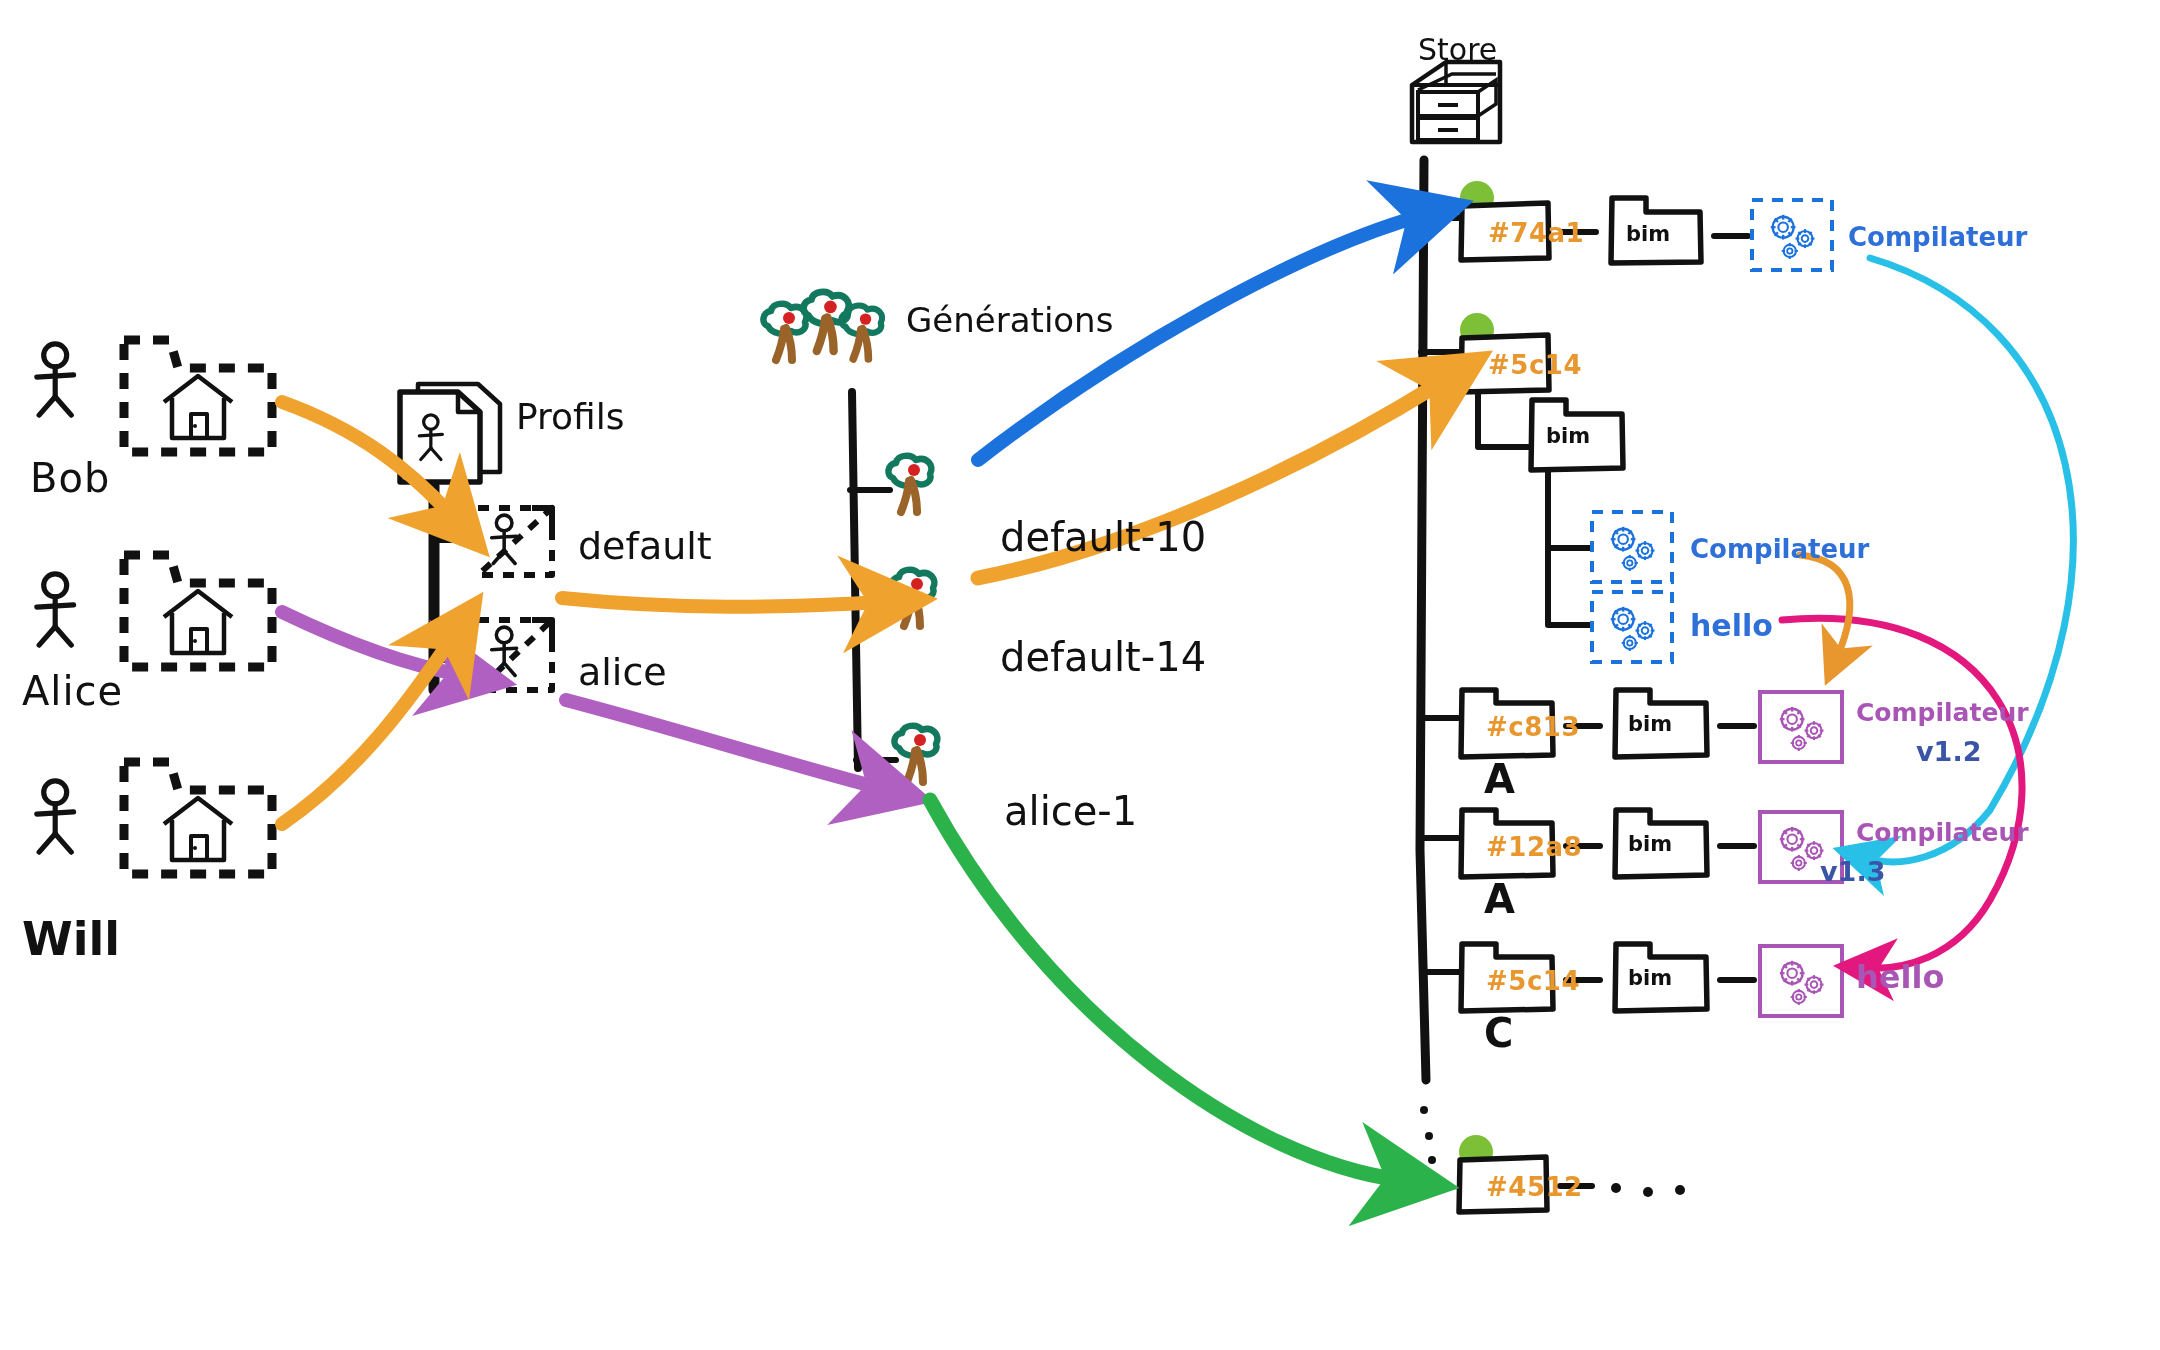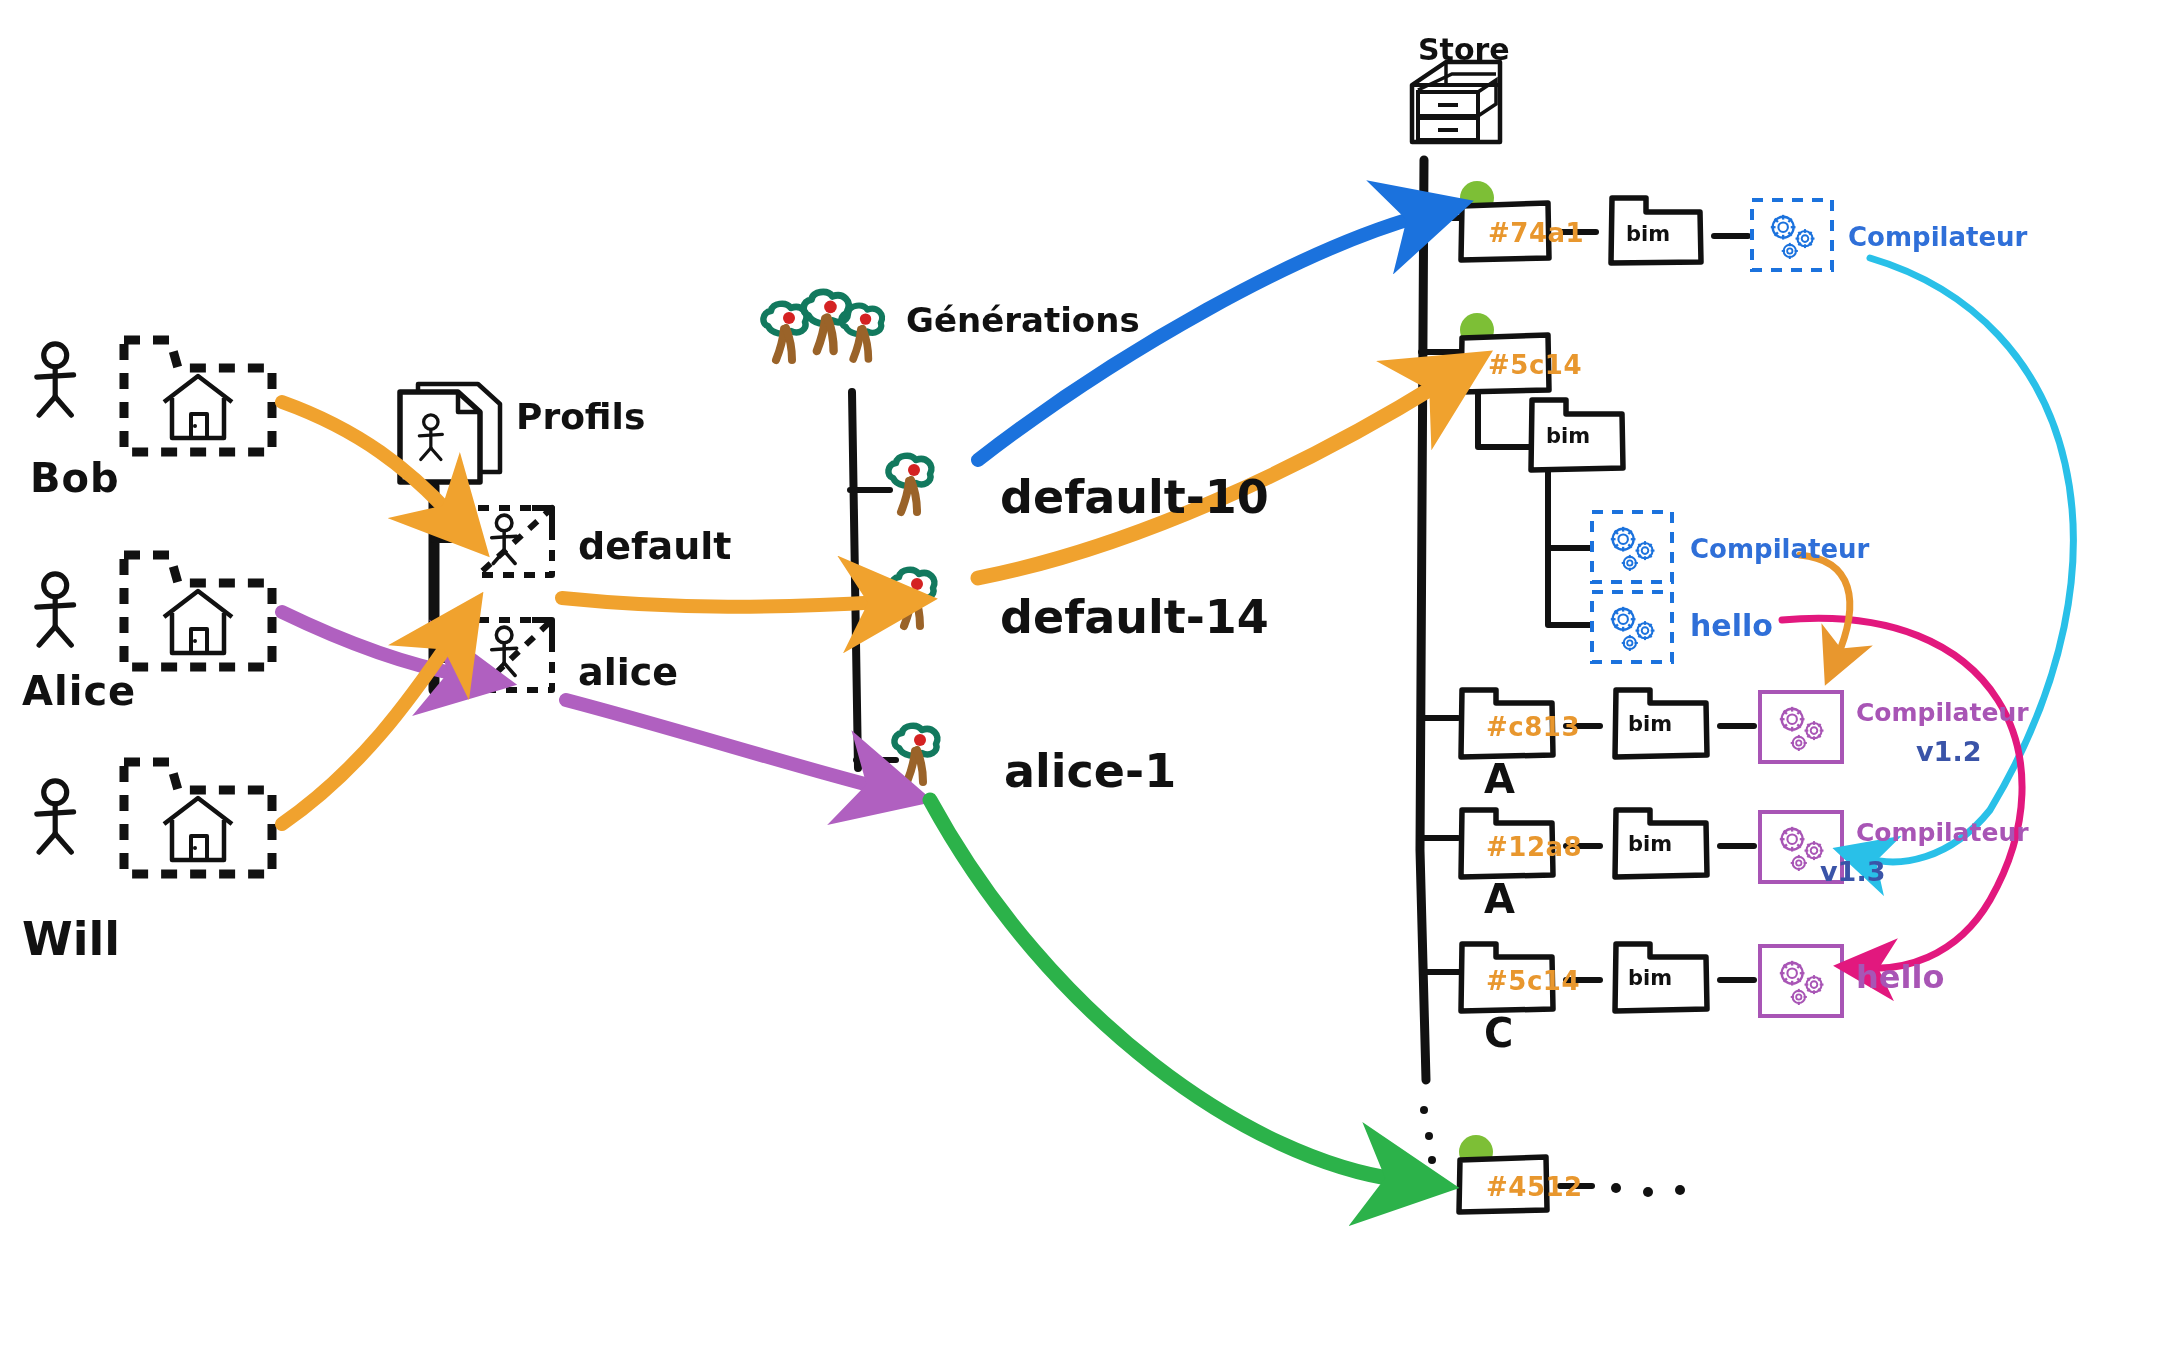--- a/index.html
+++ b/index.html
@@ -1,26 +1,26 @@
 <!DOCTYPE html>
 <html><head>
 <meta charset="utf-8">
 <style>
   html,body{margin:0;padding:0;background:#ffffff;}
   body{width:2160px;height:1350px;overflow:hidden;font-family:"DejaVu Sans",sans-serif;}
   #stage{position:relative;width:2160px;height:1350px;background:#fff;}
   .abs{position:absolute;}
   svg{overflow:visible;}
-  .lbl{position:absolute;white-space:nowrap;color:#111;font-weight:700;}
+  .lbl{position:absolute;white-space:nowrap;color:#111;font-weight:400;}
   .lbl-person{font-size:40px;letter-spacing:1px;}
   .lbl-will{font-size:46px;font-weight:800;margin-top:32px;}
   .lbl-profils{font-size:36px;}
   .lbl-gen{font-size:34px;}
   .lbl-prof{font-size:38px;}
-  .lbl-genname{font-size:46px;}
+  .lbl-genname{font-size:40px;margin-top:44px;}
   .lbl-store{font-size:30px;}
   .lbl-hash{font-size:26px;font-weight:800;color:#E8972E;letter-spacing:0.5px;margin-left:16px;}
   .lbl-bim{font-size:21px;font-weight:700;color:#111;}
   .lbl-blue{font-size:26px;font-weight:700;color:#2F6FD8;}
   .lbl-blue-b{font-size:30px;font-weight:800;color:#2F6FD8;}
   .lbl-purple{font-size:25px;font-weight:700;color:#A855B5;}
   .lbl-purple-b{font-size:32px;font-weight:800;color:#A855B5;}
   .lbl-ver{font-size:27px;font-weight:800;color:#3A54A8;margin-left:24px;}
   .lbl-mark{font-size:40px;font-weight:800;color:#111;}
 </style>

